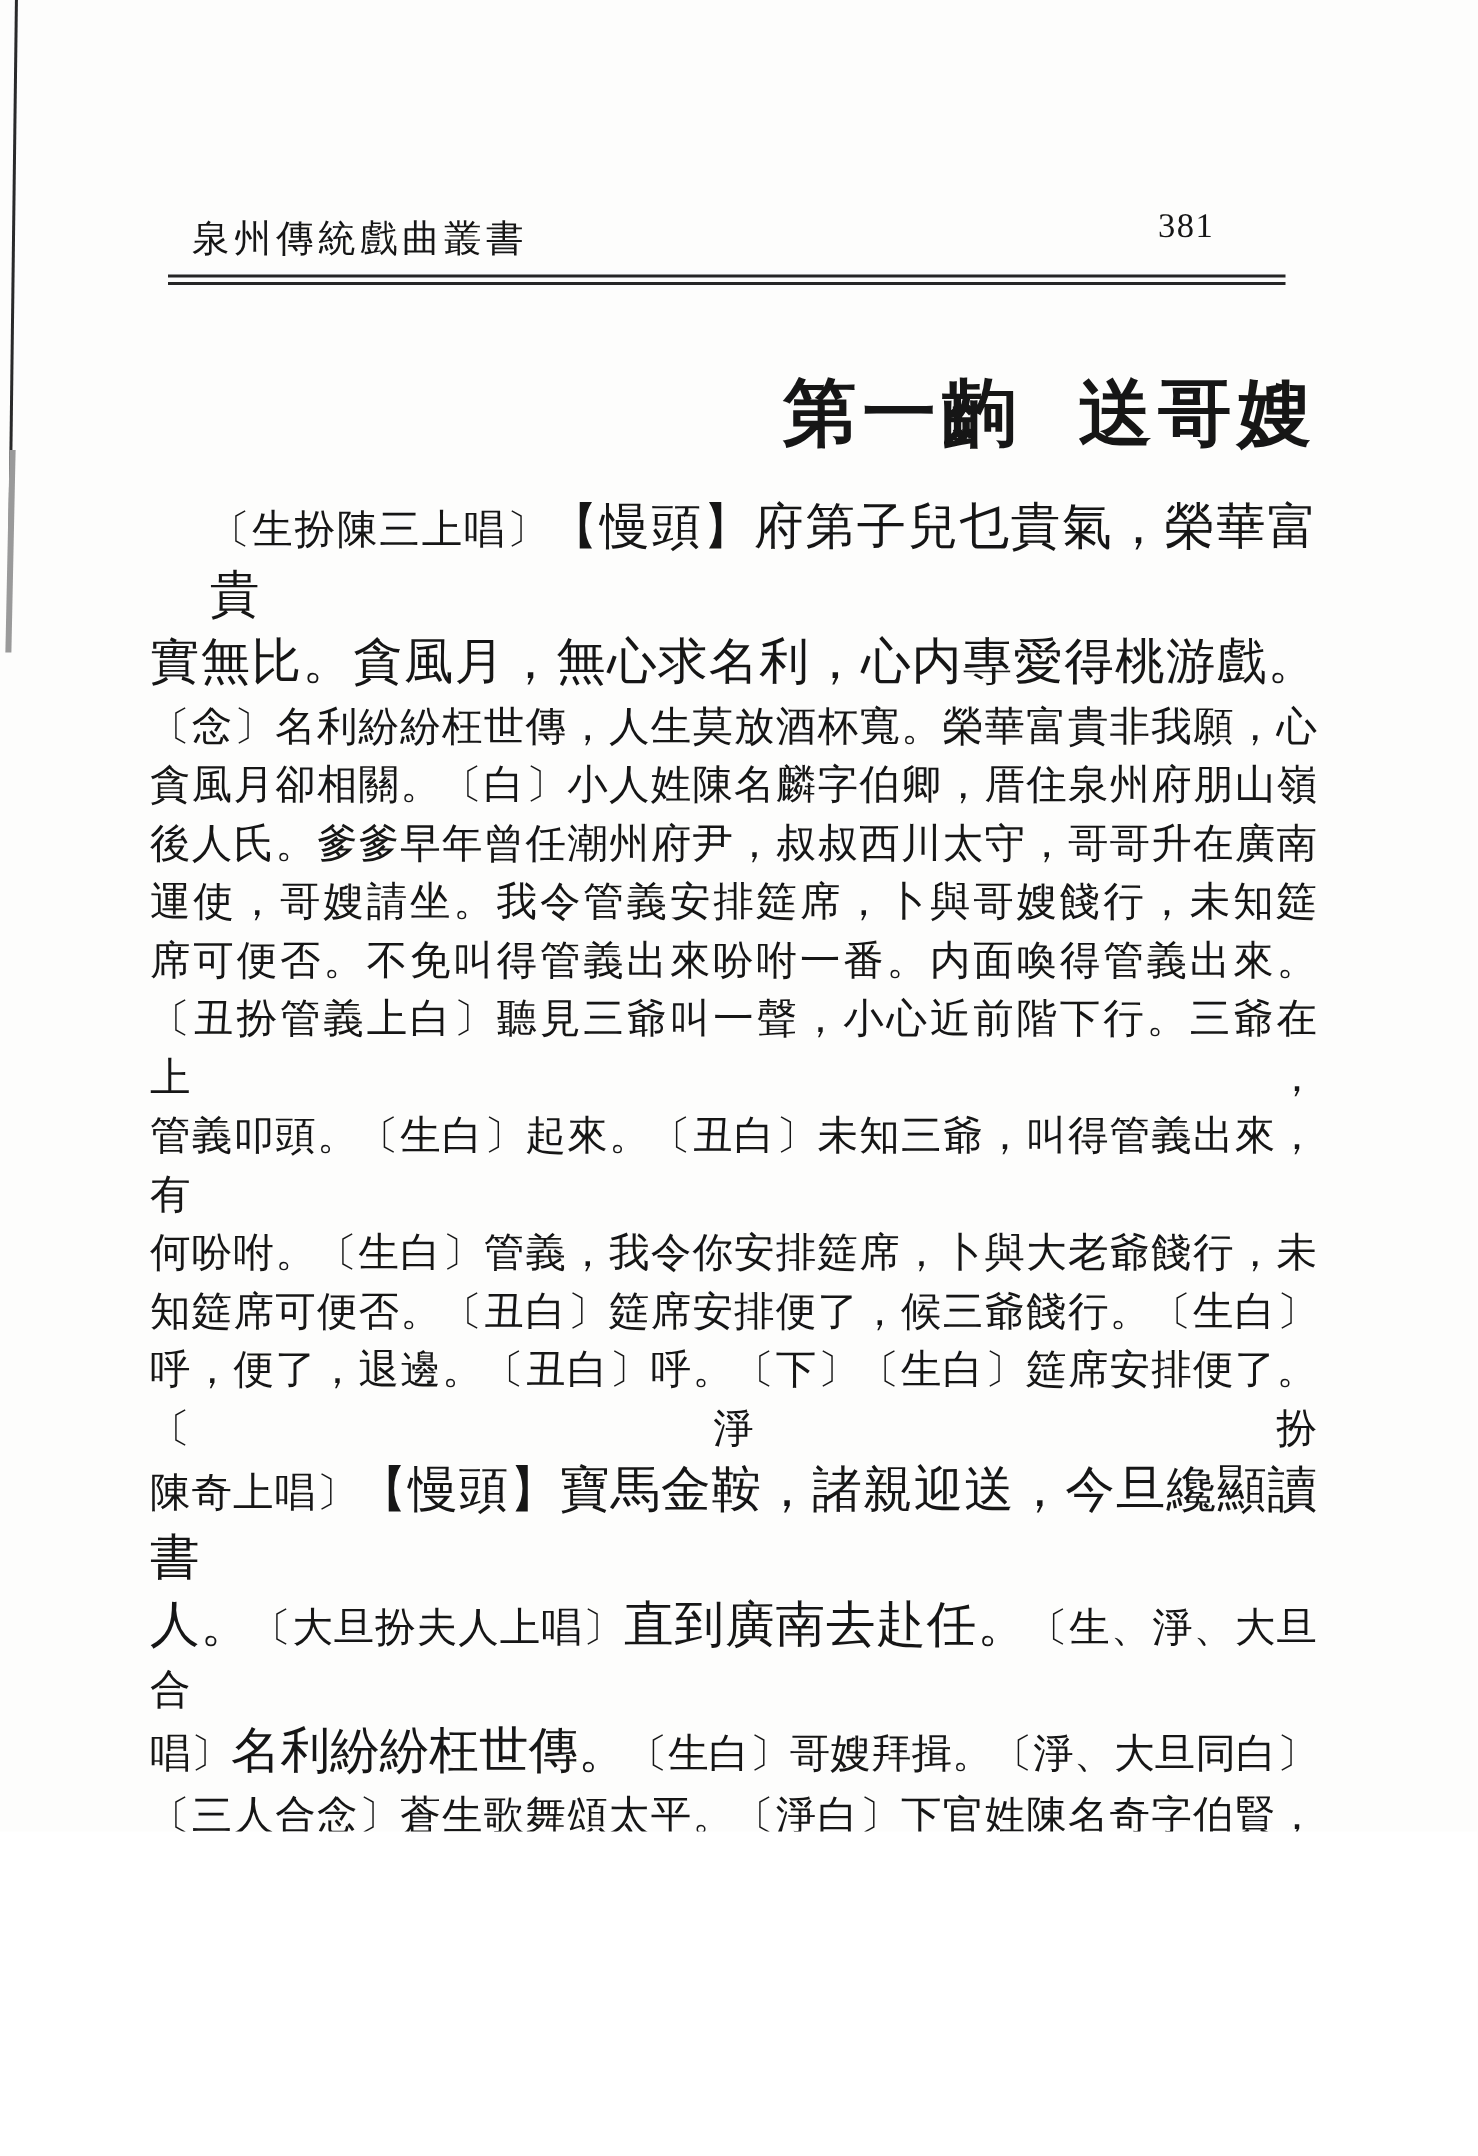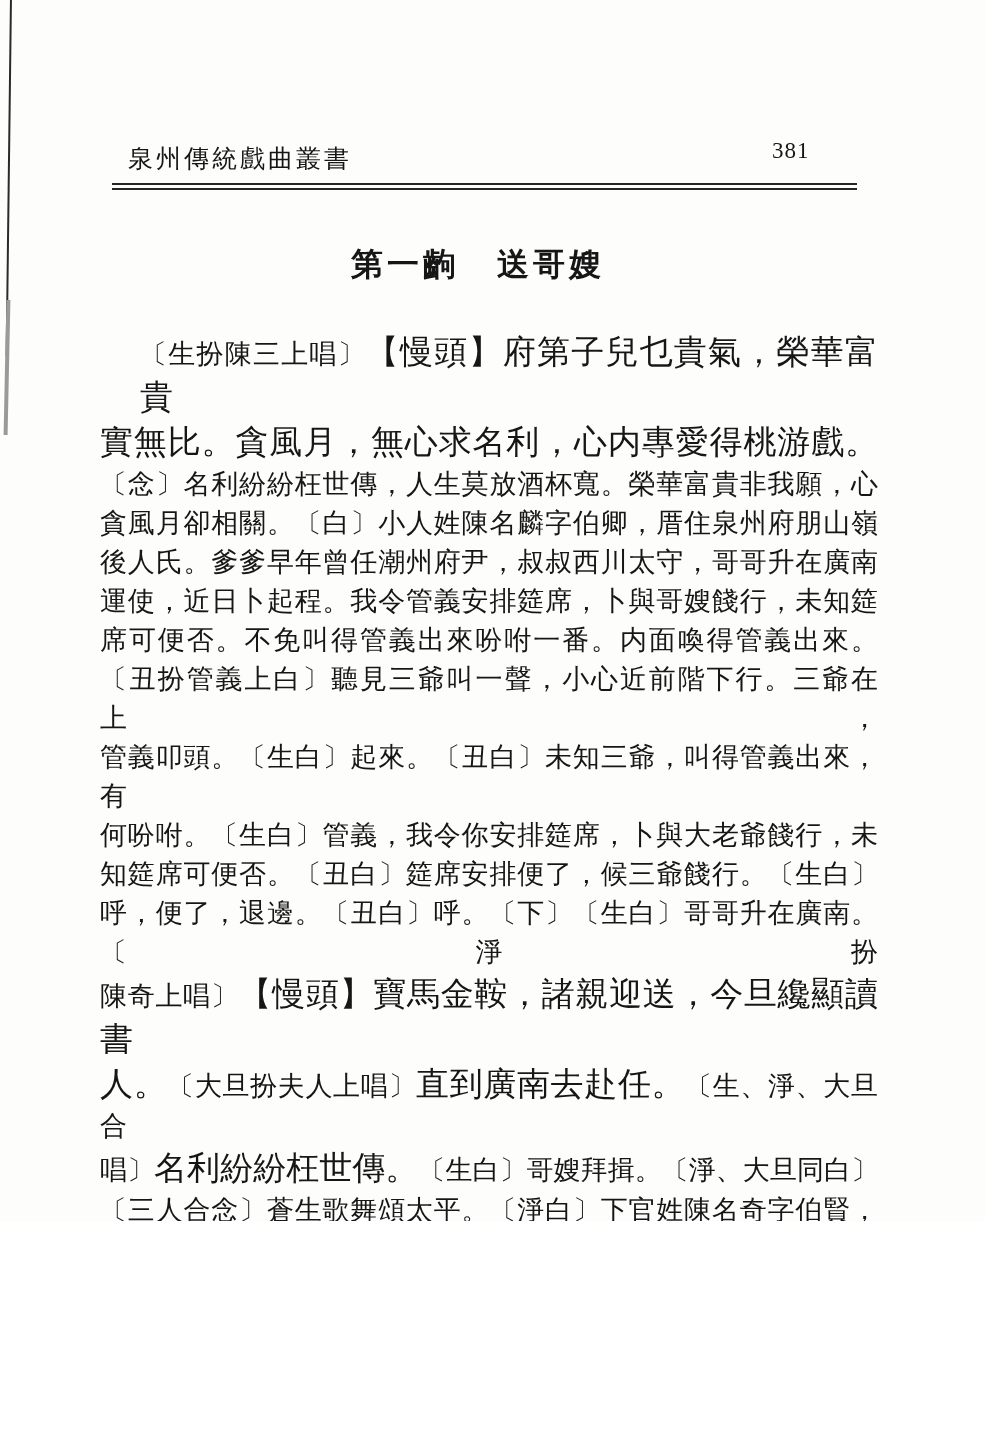--- a/index.html
+++ b/index.html
@@ -35,23 +35,23 @@
     font-size:23px;letter-spacing:1px;
   }
   .header-rule{
     position:absolute;left:112px;top:183px;
     width:745px;height:3px;
     border-top:2px solid #262626;
     border-bottom:2px solid #262626;
   }
   
   .chapter{
-    position:absolute;left:89px;top:243px;width:778px;
-    text-align:center;
-    font-size:32px;font-weight:700;letter-spacing:4px;
+    position:absolute;left:100px;top:243px;width:778px;
+    text-align:right;
+    font-size:49px;font-weight:700;letter-spacing:4px;
     white-space:nowrap;
   }
   .chapter .gap{display:inline-block;width:38px;}
   
   .body-col{
     position:absolute;left:100px;top:330px;width:778px;
   }
   .line{
     text-align:justify;
     text-align-last:justify;
@@ -80,27 +80,27 @@
   <div class="chapter">
     <span>第一齣</span><span class="gap"></span><span>送哥嫂</span>
   </div>
 
   <div class="body-col">
       <div class="line indent"><span class="seg-m">〔生扮陳三上唱〕</span><span class="seg-L">【慢頭】府第子兒乜貴氣，榮華富貴</span></div>
       <div class="line"><span class="seg-L">實無比。貪風月，無心求名利，心内專愛得桃游戲。</span></div>
       <div class="line"><span class="seg-m">〔念〕名利紛紛枉世傳，人生莫放酒杯寬。榮華富貴非我願，心</span></div>
       <div class="line"><span class="seg-m">貪風月卻相關。〔白〕小人姓陳名麟字伯卿，厝住泉州府朋山嶺</span></div>
       <div class="line"><span class="seg-m">後人氏。爹爹早年曾任潮州府尹，叔叔西川太守，哥哥升在廣南</span></div>
-      <div class="line"><span class="seg-m">運使，近日卜起程。我令管義安排筵席，卜與哥嫂餞行，未知筵</span></div>
+      <div class="line"><span class="seg-m">運使，哥嫂請坐。我令管義安排筵席，卜與哥嫂餞行，未知筵</span></div>
       <div class="line"><span class="seg-m">席可便否。不免叫得管義出來吩咐一番。内面喚得管義出來。</span></div>
       <div class="line"><span class="seg-m">〔丑扮管義上白〕聽見三爺叫一聲，小心近前階下行。三爺在上，</span></div>
       <div class="line"><span class="seg-m">管義叩頭。〔生白〕起來。〔丑白〕未知三爺，叫得管義出來，有</span></div>
       <div class="line"><span class="seg-m">何吩咐。〔生白〕管義，我令你安排筵席，卜與大老爺餞行，未</span></div>
       <div class="line"><span class="seg-m">知筵席可便否。〔丑白〕筵席安排便了，候三爺餞行。〔生白〕</span></div>
-      <div class="line"><span class="seg-m">呼，便了，退邊。〔丑白〕呼。〔下〕〔生白〕哥哥升在廣南。〔淨扮</span></div>
+      <div class="line"><span class="seg-m">呼，便了，退邊。〔丑白〕呼。〔下〕〔生白〕筵席安排便了。〔淨扮</span></div>
       <div class="line"><span class="seg-m">陳奇上唱〕</span><span class="seg-L">【慢頭】寶馬金鞍，諸親迎送，今旦纔顯讀書</span></div>
       <div class="line"><span class="seg-L">人。</span><span class="seg-m">〔大旦扮夫人上唱〕</span><span class="seg-L">直到廣南去赴任。</span><span class="seg-m">〔生、淨、大旦合</span></div>
       <div class="line"><span class="seg-m">唱〕</span><span class="seg-L">名利紛紛枉世傳。</span><span class="seg-m">〔生白〕哥嫂拜揖。〔淨、大旦同白〕</span></div>
       <div class="line"><span class="seg-m">〔三人合念〕蒼生歌舞頌太平。〔淨白〕下官姓陳名奇字伯賢，早</span></div>
       <div class="line"><span class="seg-m">年曾中二甲進士，蒙主上寵愛，宣我禮部郎中，又升我廣南運</span></div>
     </div>
 
 </div>
 
 </body></html>

